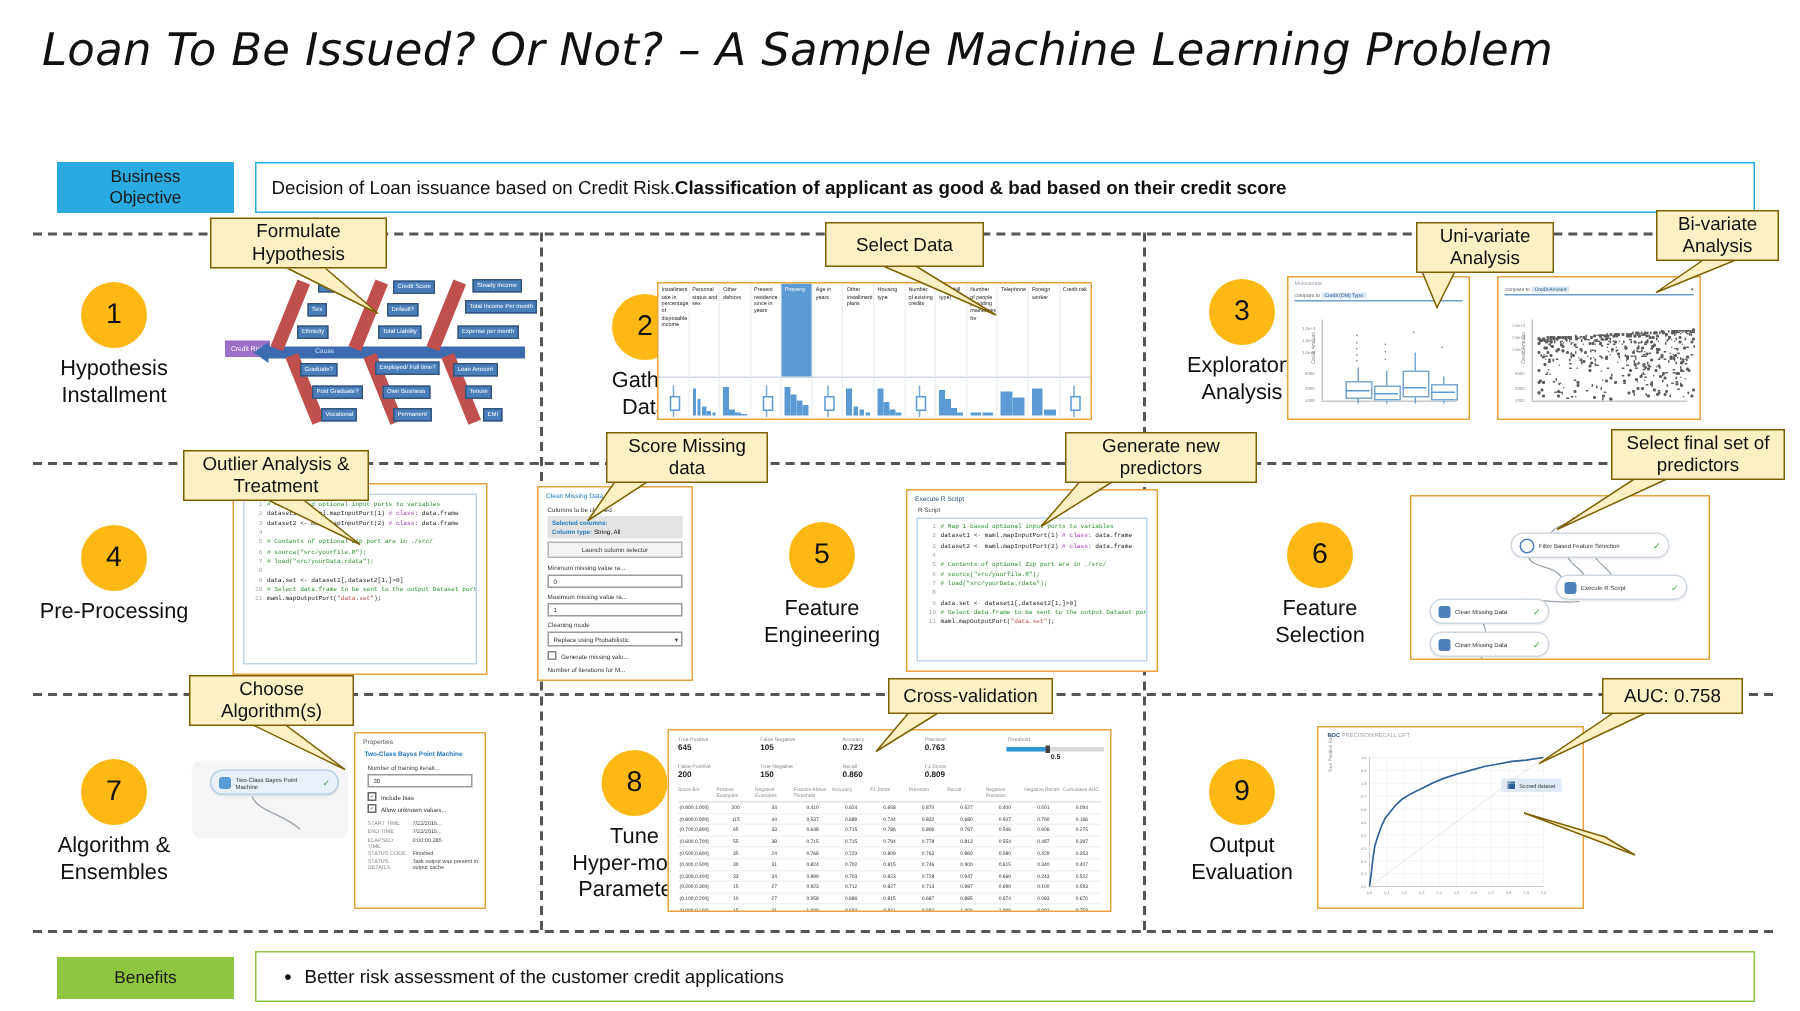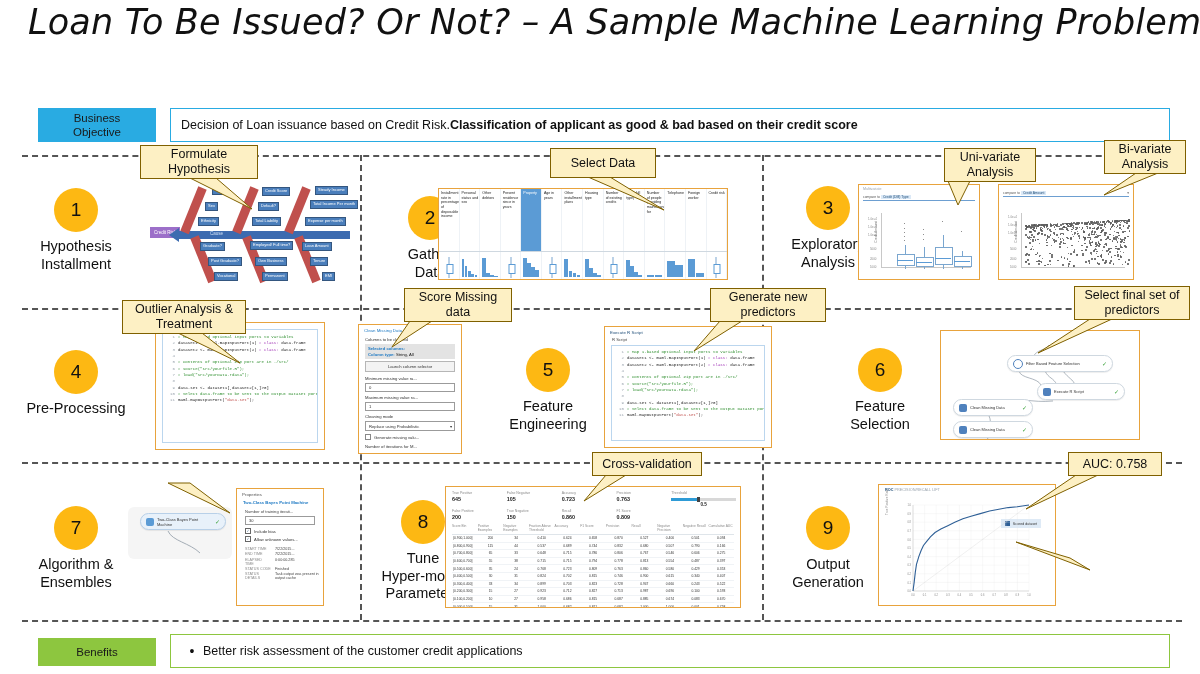--- a/index.html
+++ b/index.html
@@ -5,22 +5,22 @@
   html,body{margin:0;padding:0;}
   body{
     width:1200px;height:674px;background:#ffffff;
     font-family:"Liberation Sans", sans-serif;
     color:#111;overflow:hidden;position:relative;
   }
   .page{position:relative;width:1200px;height:674px;}
 
   
   .title{
-    position:absolute;left:28px;top:2px;
-    font-size:35px;font-style:italic;font-weight:400;
+    position:absolute;left:28px;top:16px;
+    font-size:30px;font-style:italic;font-weight:400;
     letter-spacing:.2px;color:#111;white-space:nowrap;
     font-family:"DejaVu Sans", sans-serif;
   }
 
   
   .tagbox{
     position:absolute;display:flex;align-items:center;justify-content:center;
     text-align:center;font-size:11.5px;line-height:1.25;color:#1a1a1a;
   }
   .tag-objective{left:38px;top:108px;width:118px;height:34px;background:#29ABE2;}
@@ -1059,21 +1059,21 @@
       <div class="ln"><span class="n">5</span><span class="cm"># Contents of optional Zip port are in ./src/</span></div>
       <div class="ln"><span class="n">6</span><span class="cm"># source("src/yourfile.R");</span></div>
       <div class="ln"><span class="n">7</span><span class="cm"># load("src/yourData.rdata");</span></div>
       <div class="ln"><span class="n">8</span></div>
       <div class="ln"><span class="n">9</span>data.set &lt;- dataset1[,dataset2[1,]&gt;0]</div>
       <div class="ln"><span class="n">10</span><span class="cm"># Select data.frame to be sent to the output Dataset port</span></div>
       <div class="ln"><span class="n">11</span>maml.mapOutputPort(<span class="st">"data.set"</span>);</div>
     </div>
   </div>
 
-  <div class="callout" style="left:710px;top:288px;width:116px;height:34px;">
+  <div class="callout" style="left:710px;top:288px;width:128px;height:34px;">
     <div>
       <div>Generate new</div>
       <div>predictors</div>
     </div>
   </div>
   <svg class="tail" style="left:690px;top:321px;width:60px;height:36px;" viewBox="0 0 60 36">
     <polygon points="30,0 52,0 4,30" fill="#FDF0C4" stroke="#7F6000" stroke-width="1"></polygon>
   </svg>
 
   <div class="step" style="left:820px;top:348px;">
@@ -1176,20 +1176,26 @@
           <span class="k">STATUS CODE</span>
           <span class="v">Finished</span>
         </div>
       <div class="kv">
           <span class="k">STATUS DETAILS</span>
           <span class="v">Task output was present in output cache</span>
         </div>
     </div>
   </div>
 
+  <div class="callout" style="left:126px;top:450px;width:110px;height:34px;">
+    <div>
+      <div>Choose</div>
+      <div>Algorithm(s)</div>
+    </div>
+  </div>
   <svg class="tail" style="left:168px;top:483px;width:80px;height:36px;" viewBox="0 0 80 36">
     <polygon points="0,0 22,0 62,30" fill="#FDF0C4" stroke="#7F6000" stroke-width="1"></polygon>
   </svg>
 
   <div class="step" style="left:363px;top:500px;">
     <div class="circle">8</div>
     <div class="lbl">
       <div>Tune</div>
       <div>Hyper-model</div>
       <div>Parameters</div>
@@ -1393,21 +1399,21 @@
     <span>Cross-validation</span>
   </div>
   <svg class="tail" style="left:582px;top:475px;width:50px;height:30px;" viewBox="0 0 50 30">
     <polygon points="24,0 44,0 2,26" fill="#FDF0C4" stroke="#7F6000" stroke-width="1"></polygon>
   </svg>
 
   <div class="step" style="left:768px;top:506px;">
     <div class="circle">9</div>
     <div class="lbl">
       <div>Output</div>
-      <div>Generation</div>
+      <div>Evaluation</div>
     </div>
   </div>
 
   <div class="roc" style="left:878px;top:484px;width:178px;height:122px;">
     <div class="tabs">
       <b>ROC</b>
       <span>PRECISION/RECALL   LIFT</span>
     </div>
     <div class="legend">
       <span class="sw"></span>

